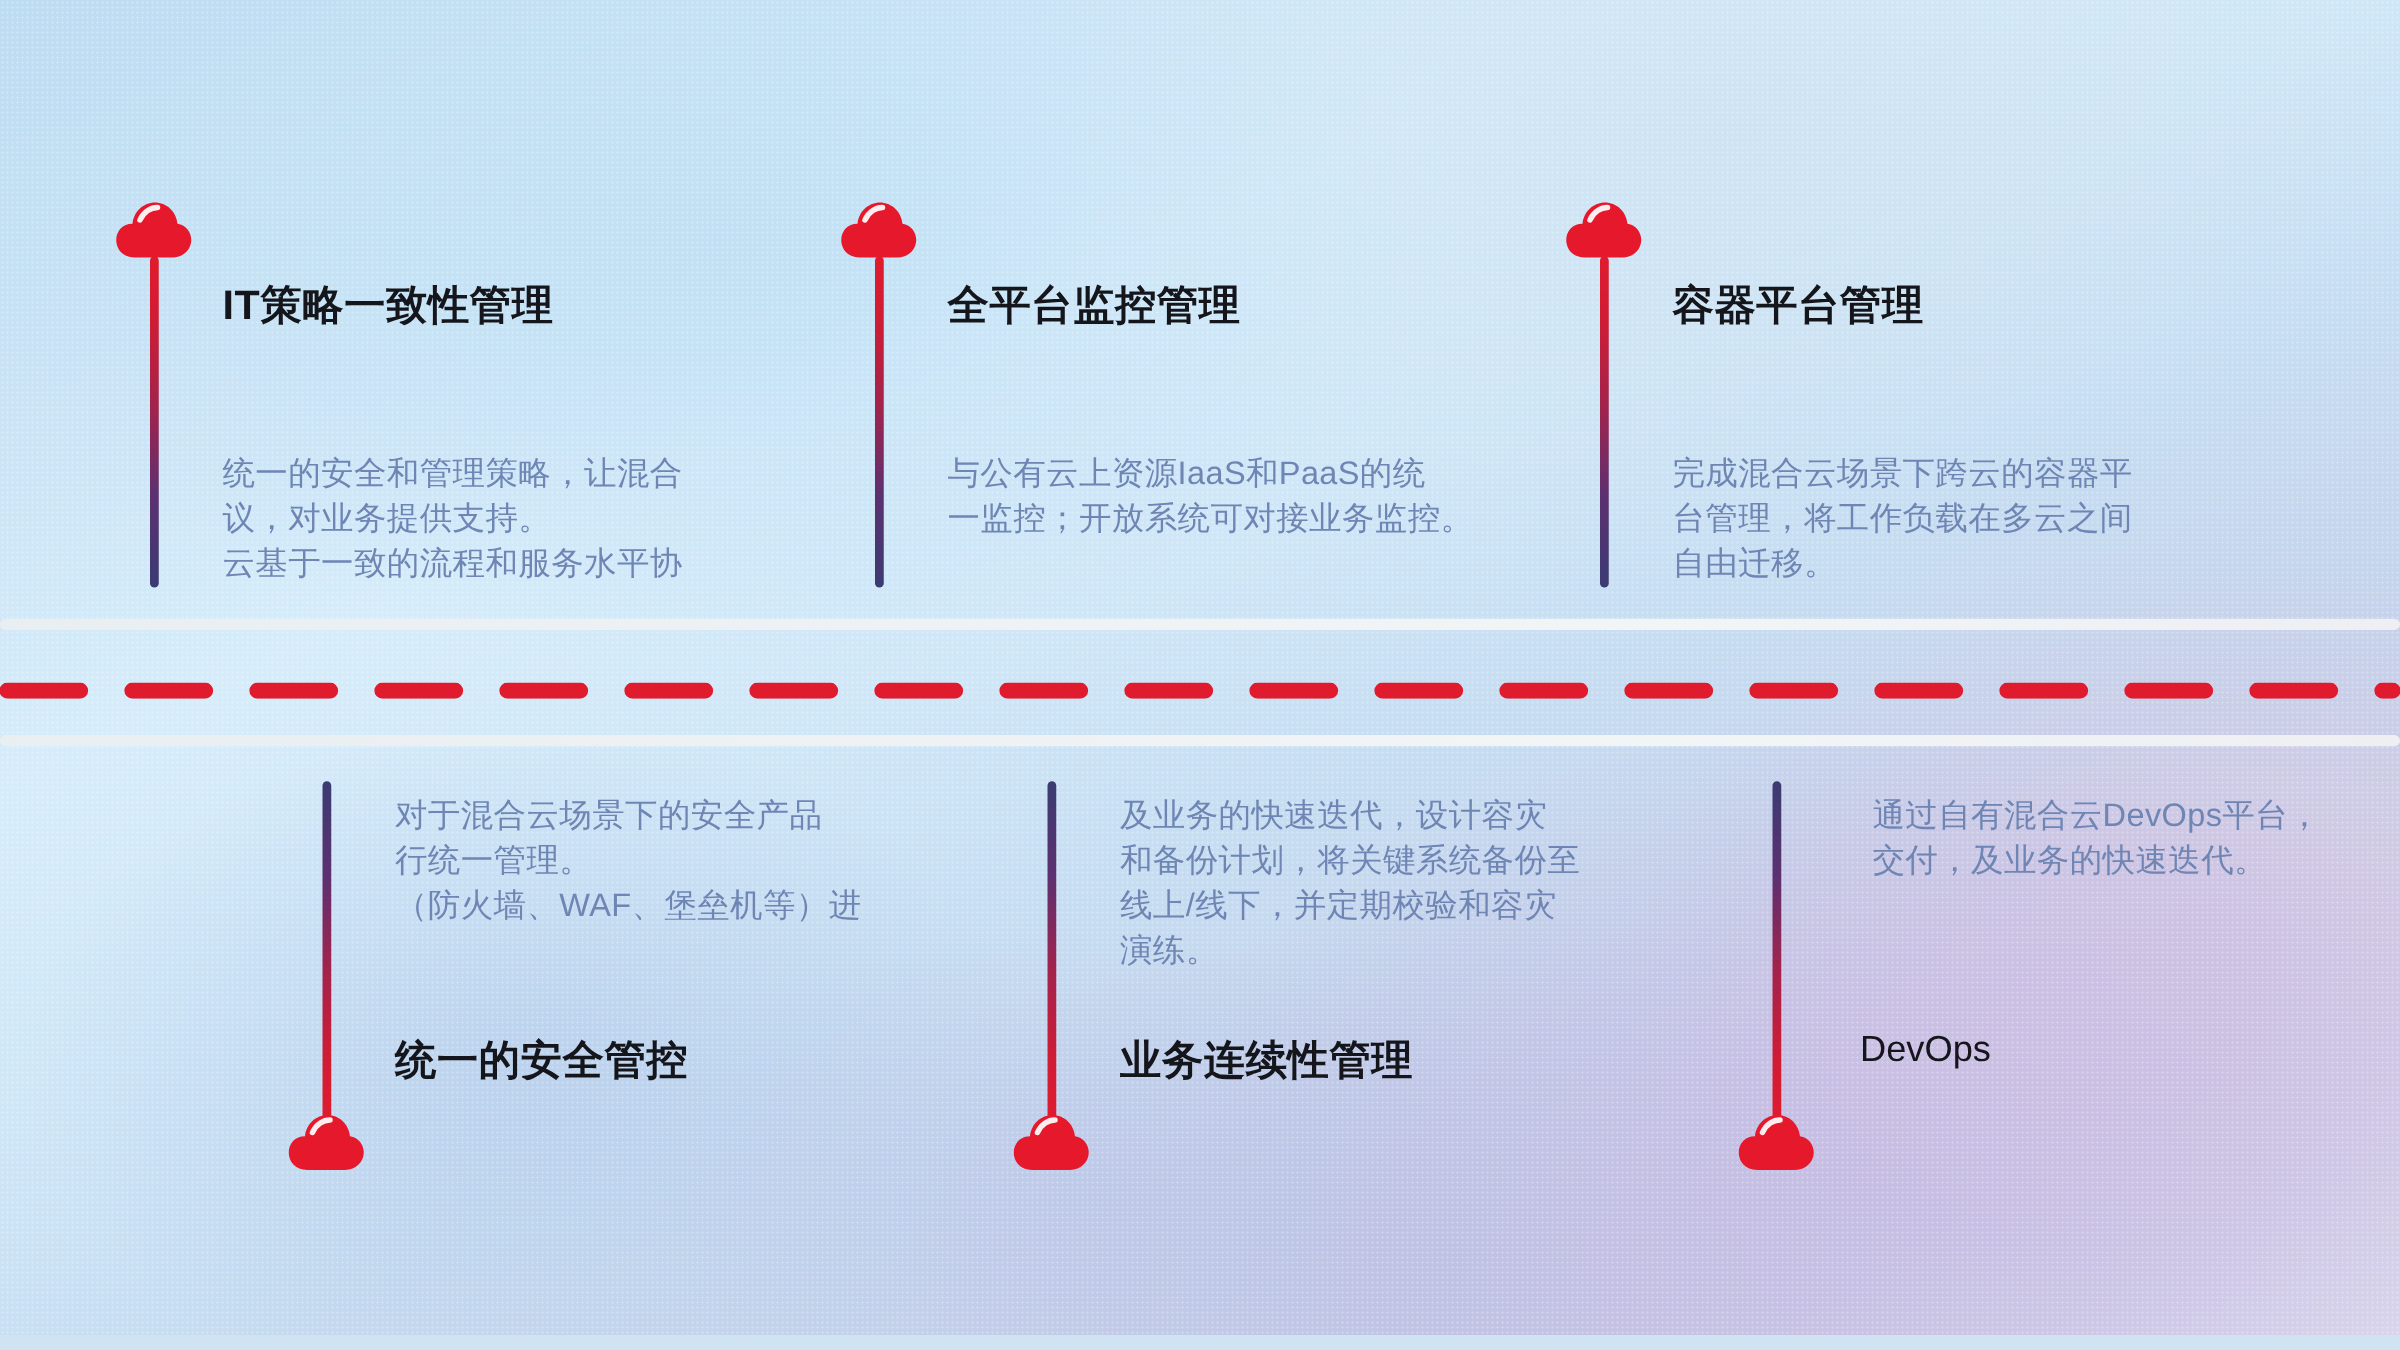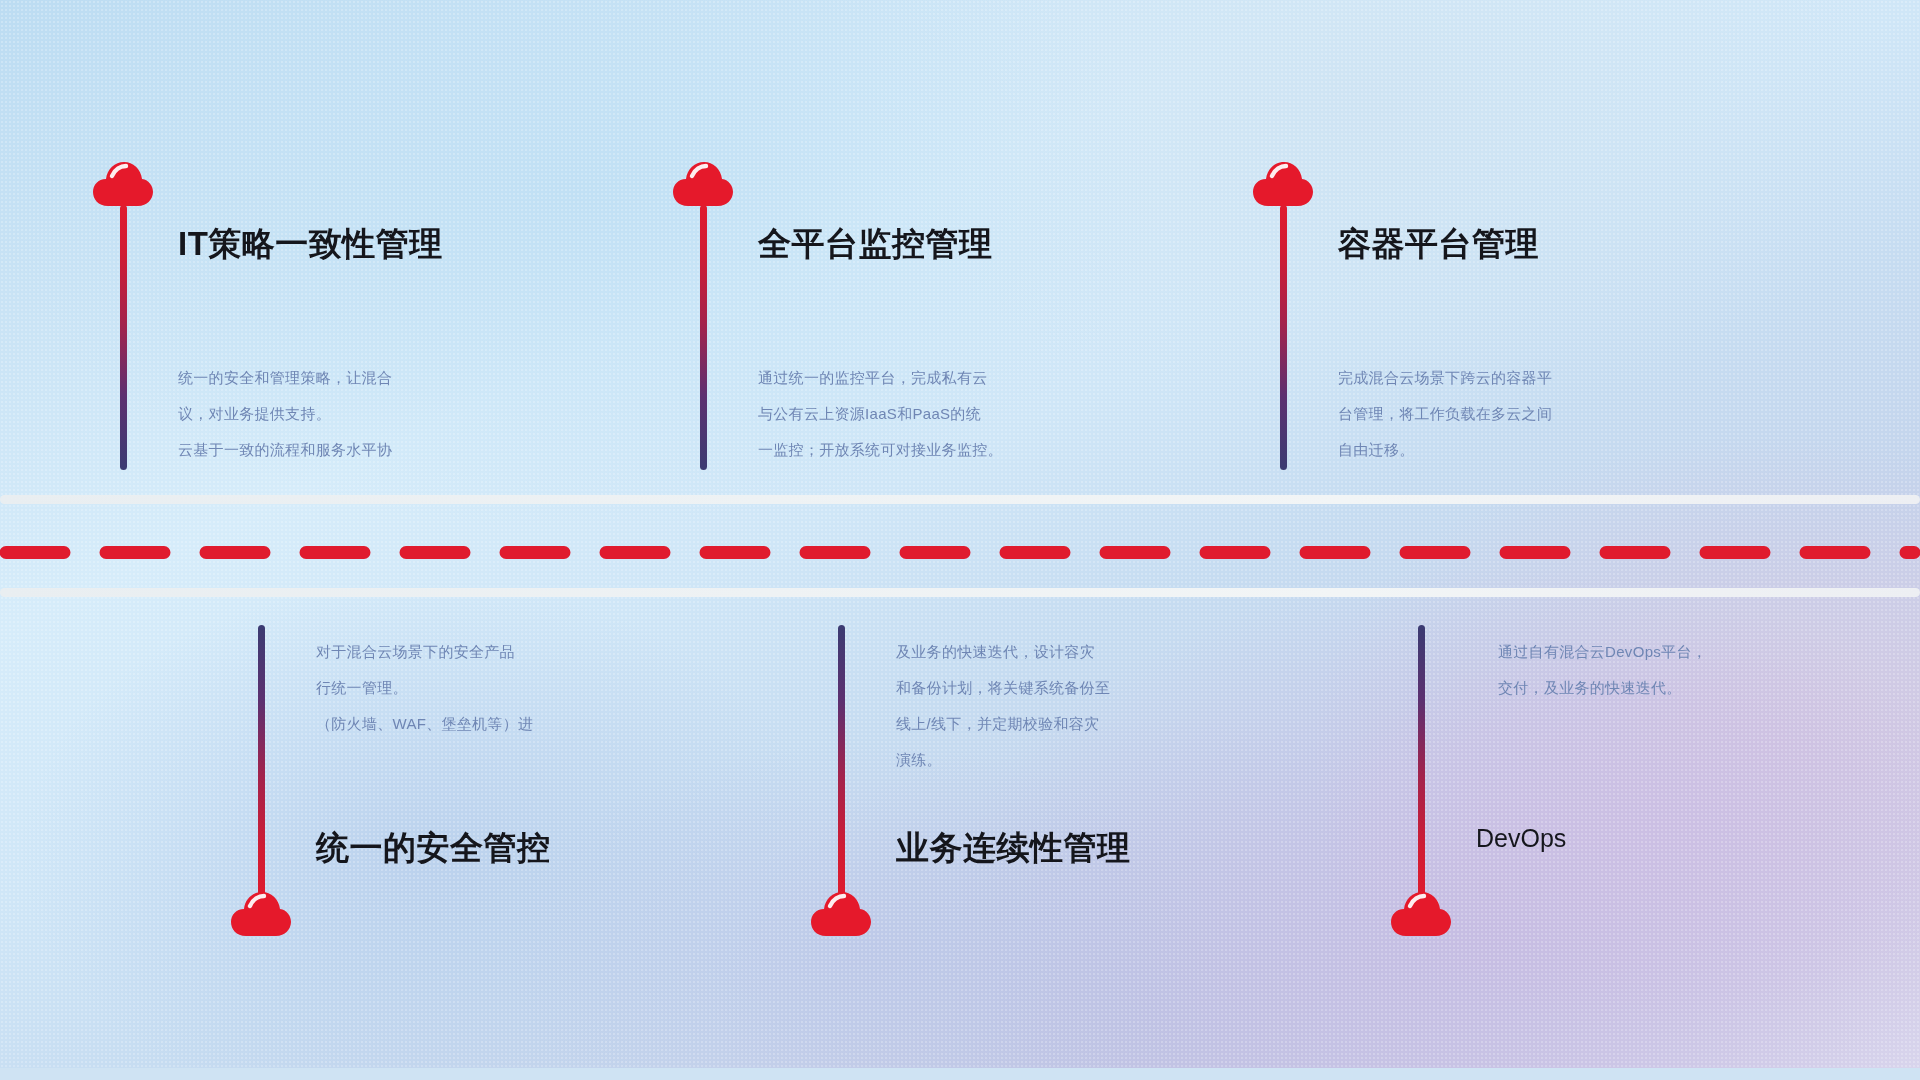--- a/index.html
+++ b/index.html
@@ -42,24 +42,24 @@
   .stem{position:absolute;width:7px;border-radius:4px;}
   .stem.down{background:linear-gradient(to bottom,#e01b2e 0%, #d11c33 18%, #a3234c 45%, #5d3070 72%, #3b3b72 100%);}
   .stem.up{background:linear-gradient(to bottom,#3b3b72 0%, #5d3070 28%, #a3234c 55%, #d11c33 82%, #e01b2e 100%);}
 
   
   .title{
     position:absolute;white-space:nowrap;
     font-size:33px;font-weight:700;color:#15161c;
     letter-spacing:.5px;
   }
-  .title.latin{font-weight:400;font-size:25px;letter-spacing:0;}
+  .title.latin{font-weight:400;font-size:29px;letter-spacing:0;margin-left:12px;}
   .body{
     position:absolute;
-    font-size:15px;line-height:36px;color:#6f86b4;
+    font-size:26px;line-height:36px;color:#6f86b4;
     letter-spacing:.3px;font-weight:400;
   }
   .body div{white-space:nowrap;}
 
   
   .rail{position:absolute;left:0;width:1920px;height:9px;border-radius:5px;}
   .rail.top{top:495px;background:linear-gradient(to right,#e9eef1 0%, #eef2f4 40%, #f2f5f6 70%, #edeff3 100%);}
   .rail.bot{top:588px;background:linear-gradient(to right,#e9eef1 0%, #eef2f4 40%, #f2f5f6 70%, #edeff3 100%);}
   .dashwrap{position:absolute;left:0;top:546px;width:1920px;height:13px;}
   .dashwrap svg{display:block;}
@@ -93,21 +93,20 @@
       <svg viewBox="0 0 62 48">
           <g>
         <path d="M16 46 C6 46 1 39 1 32 C1 25 6 19 14 19 C15 9 23 2 32 2 C41 2 49 9 50 19 C57 20 61 26 61 32 C61 39 55 46 46 46 Z" fill="#e5192b"></path>
         <path d="M20 16 C23 9 29 6 34 6" stroke="#ffffff" stroke-width="4.4" stroke-linecap="round" fill="none" opacity=".92"></path>
       </g>
         </svg>
     </div>
     <div class="stem down" style="left:700px;top:205px;height:265px;"></div>
     <div class="title" style="left:758px;top:222px;">全平台监控管理</div>
     <div class="body" style="left:758px;top:360px;">
-      <div>通过统一的监控平台，完成私有云</div>
       <div>与公有云上资源IaaS和PaaS的统</div>
       <div>一监控；开放系统可对接业务监控。</div>
     </div>
   </div>
 
   <div class="card">
     <div class="cloud" style="left:1252px;top:160px;">
       <svg viewBox="0 0 62 48">
           <g>
         <path d="M16 46 C6 46 1 39 1 32 C1 25 6 19 14 19 C15 9 23 2 32 2 C41 2 49 9 50 19 C57 20 61 26 61 32 C61 39 55 46 46 46 Z" fill="#e5192b"></path>

